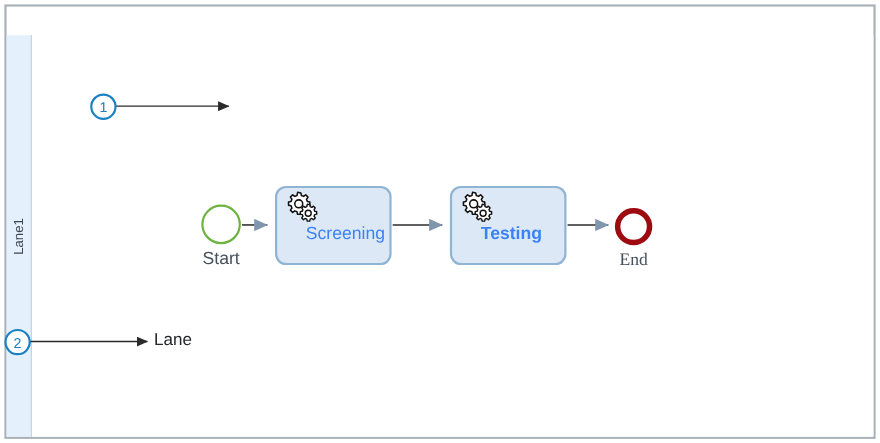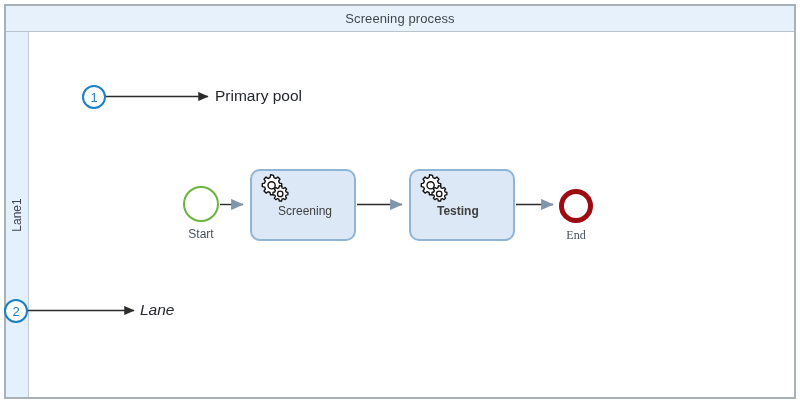--- a/index.html
+++ b/index.html
@@ -107,37 +107,37 @@
   }
   .event-start {
     border: 2px solid #6cb33f;
   }
   .event-end {
     border: 5px solid #9d0b10;
   }
 
   .event-label {
     position: absolute;
-    font-size: 12px;
+    font-size: 16px;
     color: #46505c;
     white-space: nowrap;
     text-align: center;
   }
 
   .task-box {
     position: absolute;
     box-sizing: border-box;
     background: #dce8f5;
     border: 2px solid #8fb4d4;
     border-radius: 10px;
   }
   .task-label {
     position: absolute;
-    font-size: 12px;
-    color: #404040;
+    font-size: 16px;
+    color: #3b82f6;
     white-space: nowrap;
   }
   .task-icon {
     position: absolute;
     width: 34px;
     height: 30px;
   }
 
   
   .callout {
@@ -161,23 +161,20 @@
     white-space: nowrap;
   }
 </style>
 </head>
 <body>
 
 <div id="screen">
 
   <div class="pool-frame">
 
-    <div class="pool-header">
-      <span class="pool-title">Screening process</span>
-    </div>
 
     <div class="lane-strip">
       <span class="lane-strip-label">Lane1</span>
     </div>
 
     <div class="lane-canvas"></div>
 
   </div>
 
   <div class="node">
@@ -249,18 +246,17 @@
     <g>
       <line x1="104" y1="96.5" x2="208" y2="96.5" stroke="#2b2b2b" stroke-width="1.3" marker-end="url(#arrow-anno)"></line>
     </g>
 
     <g>
       <line x1="26" y1="310.5" x2="134" y2="310.5" stroke="#2b2b2b" stroke-width="1.3" marker-end="url(#arrow-anno)"></line>
     </g>
   </svg>
 
   <div class="callout" style="left:82px; top:85px;">1</div>
-  <div class="annotation-text" style="left:215px; top:87px;">Primary pool</div>
 
   <div class="callout" style="left:4px; top:299px;">2</div>
-  <div class="annotation-text" style="left:140px; top:301px;font-style:italic;">Lane</div>
+  <div class="annotation-text" style="left:140px; top:301px;">Lane</div>
 
 </div>
 
 </body></html>

